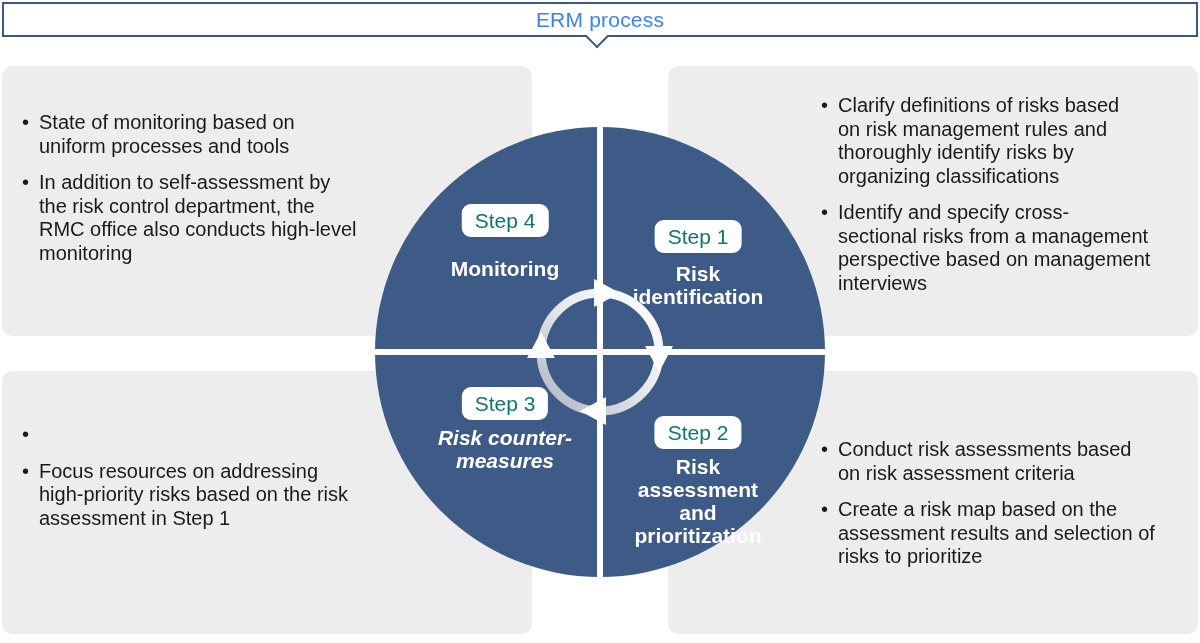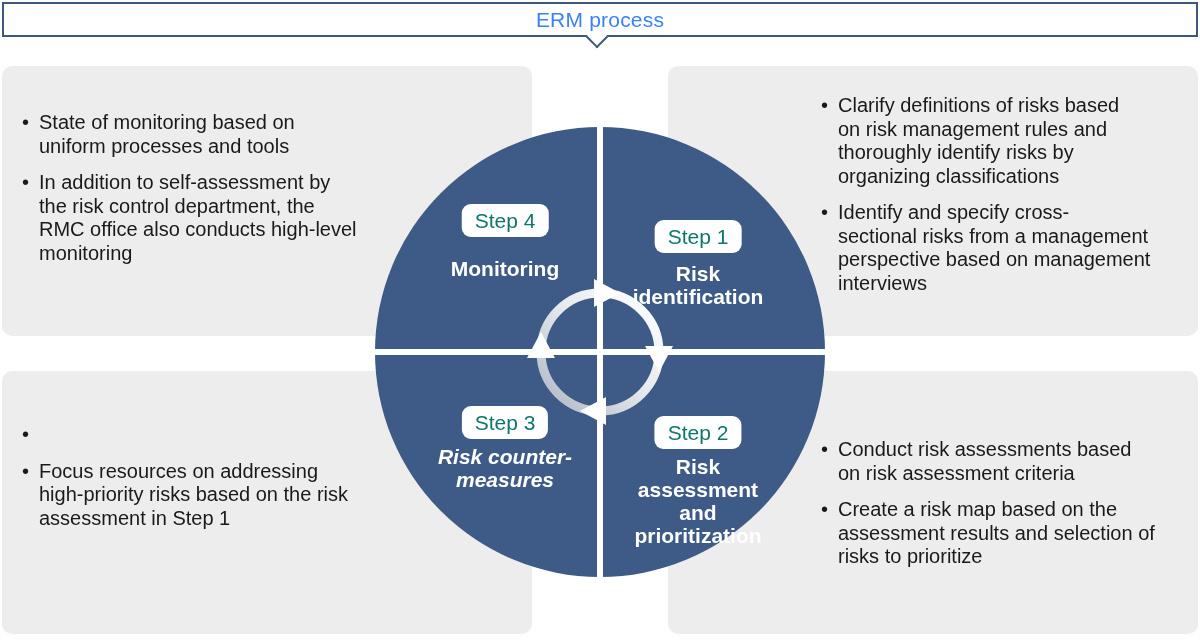--- a/index.html
+++ b/index.html
@@ -40,21 +40,21 @@
   }
   .vline{position:absolute;left:222px;top:0;width:6px;height:100%;background:#fff;}
   .hline{position:absolute;top:222px;left:0;width:100%;height:6px;background:#fff;}
   .cycle-svg{position:absolute;left:520px;top:272px;width:160px;height:160px;z-index:3;}
   
   .qcontent{
     position:absolute;display:flex;flex-direction:column;align-items:center;
     transform:translateX(-50%);z-index:4;
   }
   .q4{left:505px;top:204px;} .q1{left:698px;top:220px;}
-  .q3{left:505px;top:406px;} .q2{left:698px;top:416px;}
+  .q3{left:505px;top:387px;} .q2{left:698px;top:416px;}
   .badge{
     background:#fff;color:#0f766e;font-size:21px;line-height:21px;
     padding:6px 13px;border-radius:9px;white-space:nowrap;
   }
   .qlabel{
     color:#fff;font-size:21px;font-weight:bold;line-height:23px;
     text-align:center;white-space:pre-line;
   }
   .q4 .qlabel{margin-top:20px;} .q1 .qlabel{margin-top:9px;}
   .q3 .qlabel{margin-top:6px;font-style:italic;} .q2 .qlabel{margin-top:6px;}

